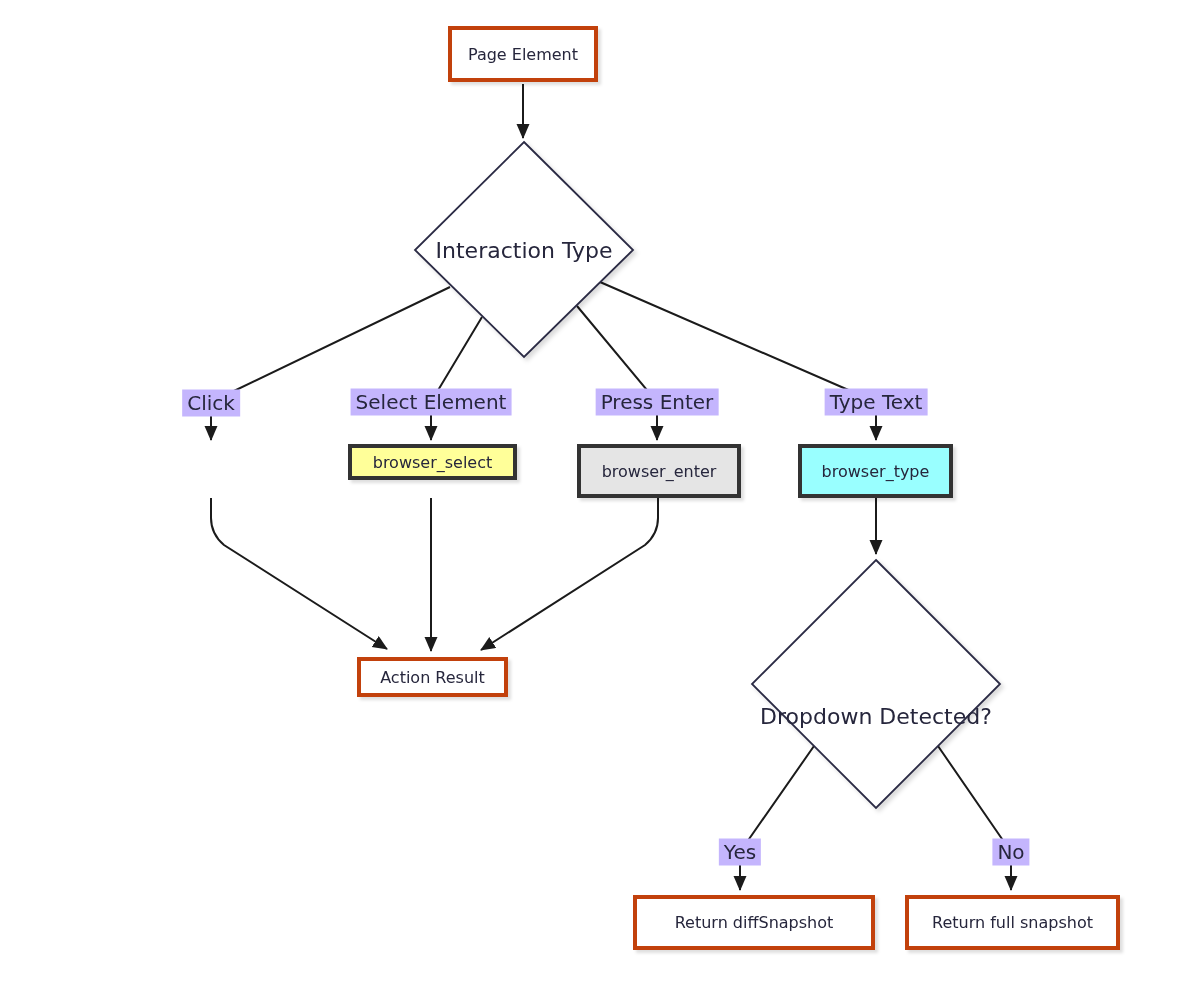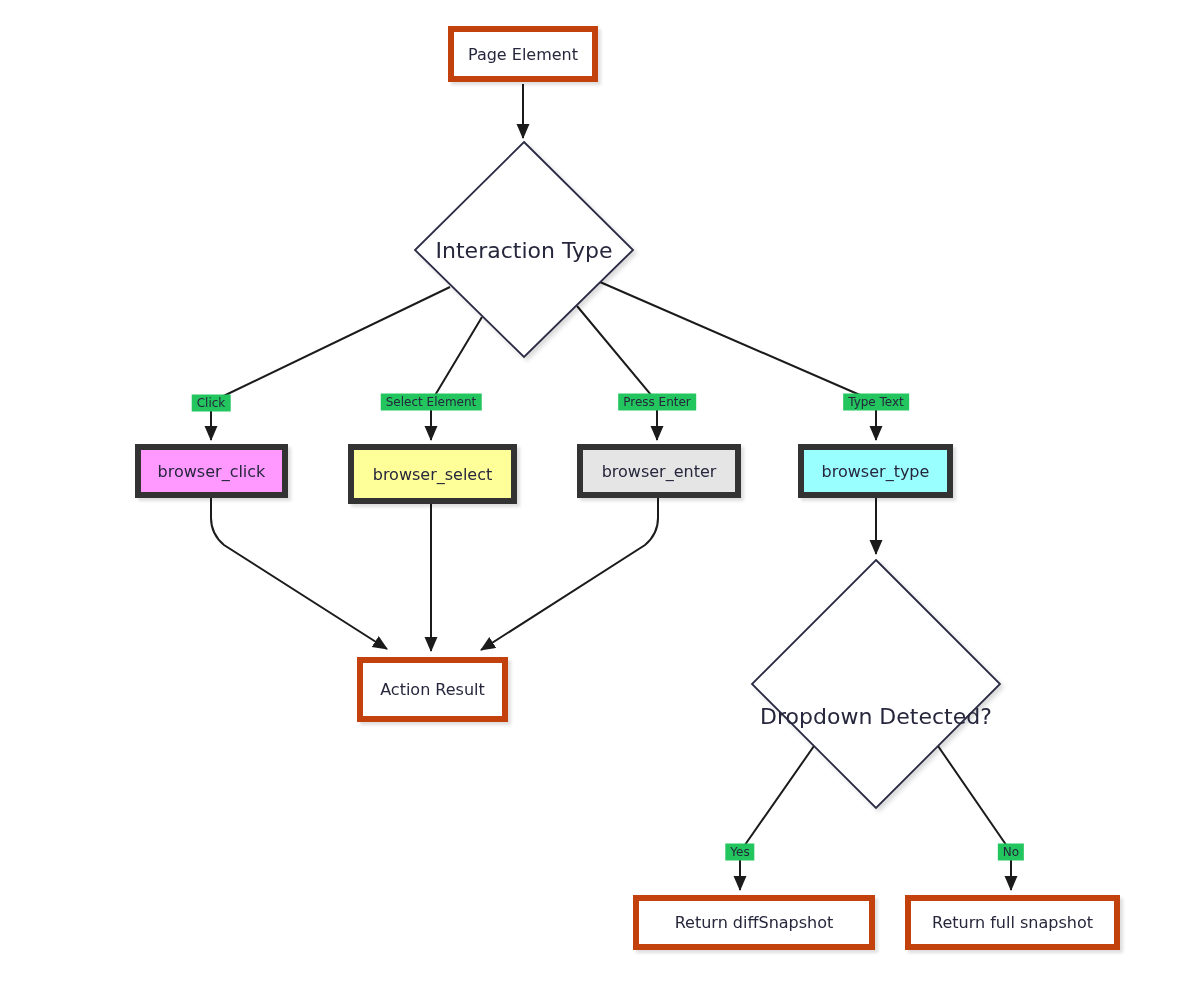--- a/index.html
+++ b/index.html
@@ -10,43 +10,43 @@
     font-family:"DejaVu Sans","Liberation Sans",sans-serif;
     color:#26263c;
     overflow:hidden;
   }
   svg.edges{position:absolute;left:0;top:0;width:1200px;height:992px;}
   .edge{stroke:#1b1b1b;stroke-width:2;fill:none;}
   .diamond{fill:#ffffff;stroke:#2b2b45;stroke-width:1.8;filter:drop-shadow(3px 3px 2px rgba(0,0,0,0.14));}
   .node{
     position:absolute;box-sizing:border-box;
     display:flex;align-items:center;justify-content:center;
-    background:#ffffff;border:6px solid #c2410c;
+    background:#ffffff;border:4px solid #c2410c;
     font-size:16px;color:#26263c;white-space:nowrap;
     box-shadow:3px 3px 3px rgba(0,0,0,0.13);
   }
   .node.task{border-color:#333333;}
   #n-click{left:135px;top:444px;width:153px;height:54px;background:#ff99ff;}
-  #n-select{left:348px;top:444px;width:169px;height:60px;background:#ffff99;}
+  #n-select{left:348px;top:444px;width:169px;height:36px;background:#ffff99;}
   #n-enter{left:577px;top:444px;width:164px;height:54px;background:#e5e5e5;}
   #n-type{left:798px;top:444px;width:155px;height:54px;background:#99ffff;}
   #n-page{left:448px;top:26px;width:150px;height:56px;}
-  #n-result{left:357px;top:657px;width:151px;height:65px;}
+  #n-result{left:357px;top:657px;width:151px;height:40px;}
   #n-diff{left:633px;top:895px;width:242px;height:55px;}
   #n-full{left:905px;top:895px;width:215px;height:55px;}
   .dlabel{
     position:absolute;transform:translate(-50%,-50%);
     font-size:22px;color:#26263c;white-space:nowrap;
   }
   #dl-interaction{left:524px;top:250px;}
   #dl-dropdown{left:876px;top:684px;margin-top:32px;}
   .elabel{
     position:absolute;transform:translate(-50%,-50%);
-    background:#22c55e;padding:1px 5px 2px 5px;
-    font-size:12px;color:#26263c;white-space:nowrap;
+    background:#c4b5fd;padding:1px 5px 2px 5px;
+    font-size:20px;color:#26263c;white-space:nowrap;
   }
   #el-click{left:211px;top:403px;}
   #el-select{left:431px;top:402px;}
   #el-enter{left:657px;top:402px;}
   #el-type{left:876px;top:402px;}
   #el-yes{left:740px;top:852px;}
   #el-no{left:1011px;top:852px;}
 </style>
 </head>
 <body>
@@ -73,23 +73,20 @@
     <path class="edge" d="M938,746 L1011,852 L1011,890" marker-end="url(#arrow)"></path>
 
     <polygon class="diamond" points="524,142 633,250 524,357 415,250"></polygon>
     <polygon class="diamond" points="876,560 1000,684 876,808 752,684"></polygon>
   </svg>
 
   <div class="node" id="n-page">
     <span>Page Element</span>
   </div>
 
-  <div class="node task" id="n-click">
-    <span>browser_click</span>
-  </div>
 
   <div class="node task" id="n-select">
     <span>browser_select</span>
   </div>
 
   <div class="node task" id="n-enter">
     <span>browser_enter</span>
   </div>
 
   <div class="node task" id="n-type">

